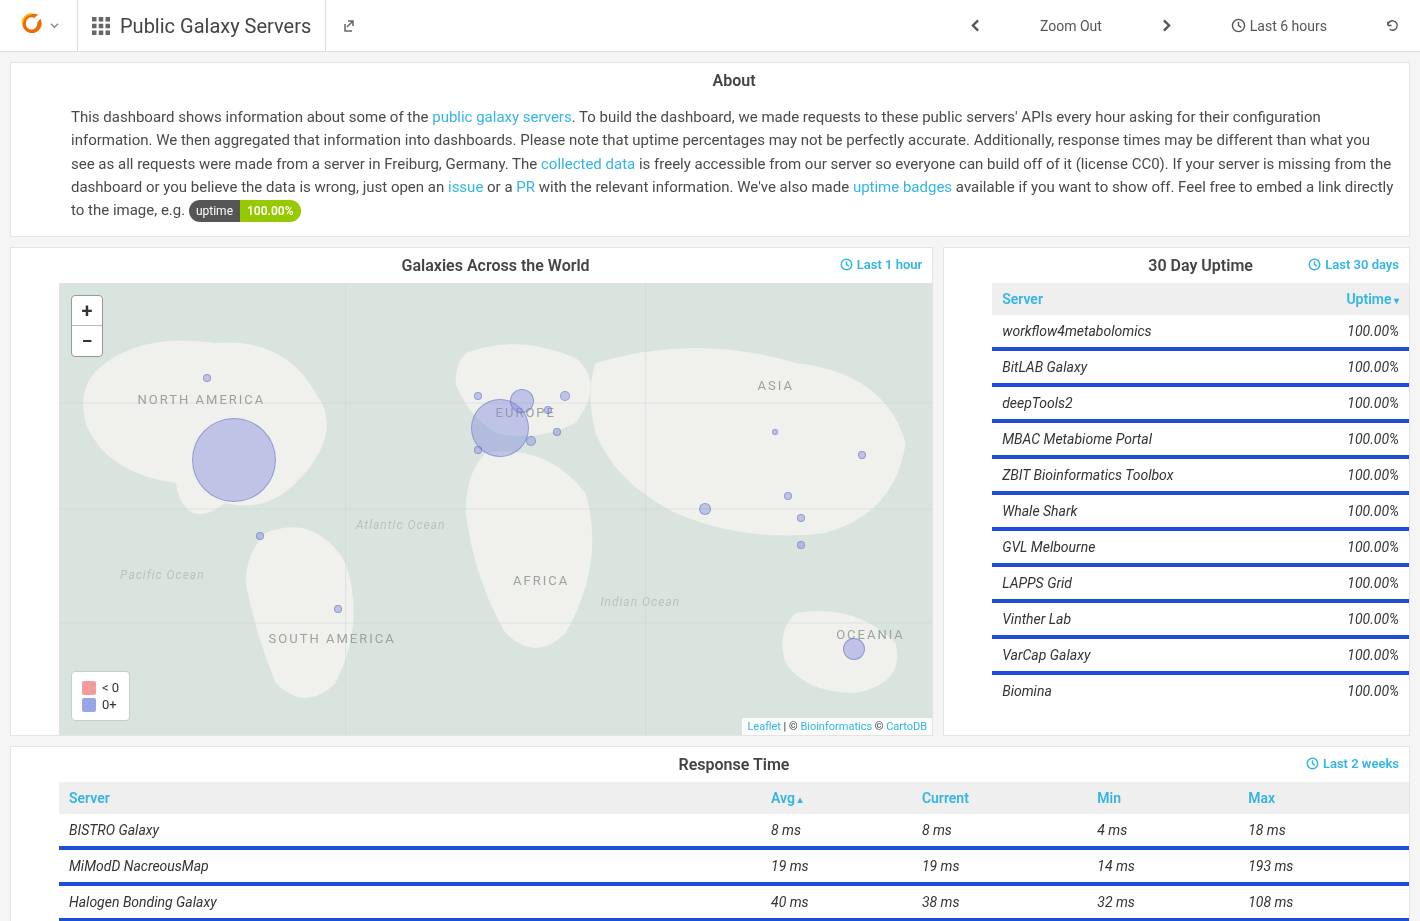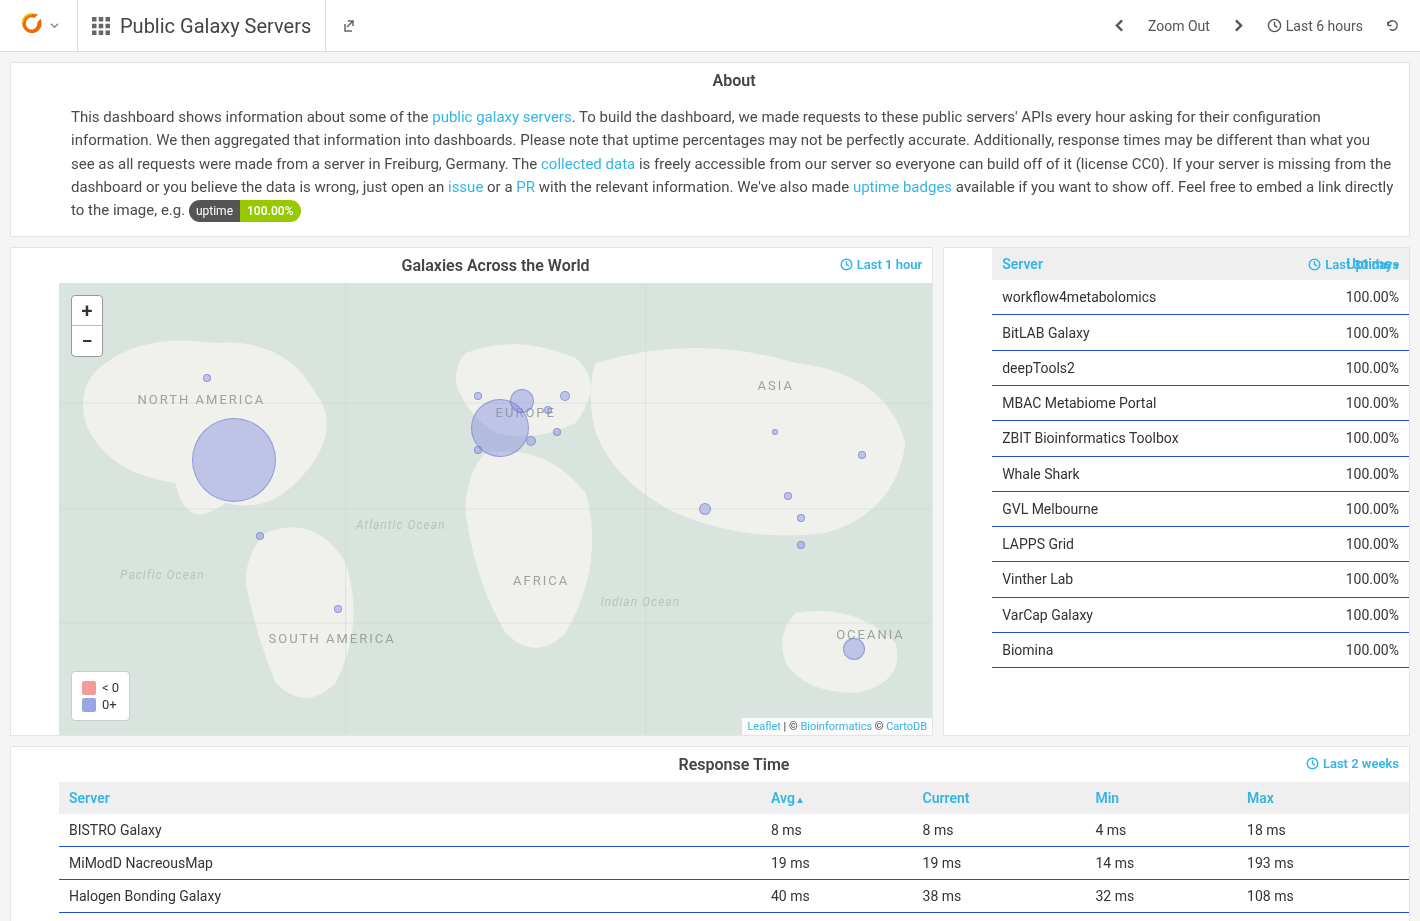--- a/index.html
+++ b/index.html
@@ -5,21 +5,21 @@
 * { margin:0; padding:0; box-sizing:border-box; }
 body { font-family:-apple-system,BlinkMacSystemFont,"Segoe UI",Roboto,Helvetica,Arial,sans-serif; font-size:14px; background:#f5f5f5; color:#333; }
 .topbar { display:flex; align-items:center; height:52px; background:#fff; border-bottom:1px solid #ddd; }
 .logo-box { width:78px; height:52px; display:flex; align-items:center; justify-content:center; border-right:1px solid #ddd; }
 .logo { width:28px; height:28px; }
 .title-box { display:flex; align-items:center; padding:0 14px; height:52px; border-right:1px solid #ddd; gap:10px; }
 .grid-icon { width:18px; height:18px; color:#555; }
 .page-title { font-size:20px; font-weight:400; color:#444; }
 .share-box { width:48px; height:52px; display:flex; align-items:center; justify-content:center; color:#666; }
 .topbar-right { margin-left:auto; display:flex; align-items:center; gap:6px; padding-right:12px; color:#555; font-size:14px; }
-.topbar-right .btn { padding:6px 8px; display:flex; align-items:center; gap:4px; cursor:pointer; }
+.topbar-right .btn { padding:6px 8px; display:flex; align-items:center; gap:4px; cursor:pointer;margin-left:36px; }
 .chevron { width:13px; height:13px; }
 
 .page { padding:10px; }
 .panel { background:#fff; border:1px solid #e4e4e4; margin-bottom:10px; position:relative;padding-left:48px; }
 .panel-header { text-align:center; font-size:16px; font-weight:600; color:#444; padding:8px 0; }
 .panel-time { position:absolute; right:10px; top:9px; font-size:13px; color:#33b5e5; font-weight:600; display:flex; align-items:center; gap:4px; }
 .clock-sm { width:13px;height:13px; }
 
 .about-body { padding:8px 12px 14px 12px; font-size:15px; line-height:1.55; color:#4a4a4a; }
 .about-body a { color:#33b5e5; text-decoration:none; }
@@ -39,21 +39,21 @@
 .legend .row { display:flex; align-items:center; gap:6px; margin:2px 0; }
 .legend .sw { width:14px; height:14px; border-radius:2px; }
 .attribution { position:absolute; right:0; bottom:0; background:rgba(255,255,255,0.85); font-size:11px; padding:2px 5px; color:#333; z-index:10; }
 .attribution a { color:#33b5e5; text-decoration:none;text-align:center; }
 .lbl { position:absolute; font-size:13px; color:#9aa39d; letter-spacing:2px; font-weight:400; white-space:nowrap; }
 .oc { font-style:italic; color:#b7c4be; letter-spacing:1px; font-size:12px; }
 .bubble { position:absolute; border-radius:50%; background:rgba(130,140,220,0.45); border:1px solid rgba(100,110,200,0.5); transform:translate(-50%,-50%); }
 
 .data-table { width:100%; border-collapse:collapse; font-size:14px; }
 .data-table th { background:#efefef; text-align:left; padding:8px 10px; font-weight:600; color:#33b5e5; cursor:pointer; }
-.data-table td { padding:8px 10px; border-bottom:1px solid #1d4ed8; }
+.data-table td { padding:8px 10px; border-bottom:4px solid #1d4ed8;font-style:italic; }
 .data-table .num { text-align:right; }
 .uptime-body { height:420px; overflow-y:auto; display:flex; flex-direction:column; }
 .uptime-body .data-table { flex:1; }
 
 .rt-panel { }
 .rt-body { max-height:150px; overflow-y:auto; }
 .rt-body .data-table th.asc::after { content:" ▴"; font-size:10px; }
 .sortcaret::after { content:" ▾"; font-size:10px; }
 </style>
 </head>
@@ -194,20 +194,21 @@
               <span>0+</span>
             </div>
         </div>
         <div class="attribution">
           <a href="#">Leaflet</a><span> | © </span><a href="#">Bioinformatics</a><span> © </span><a href="#">CartoDB</a>
         </div>
       </div>
     </div>
 
     <div class="panel uptime-panel">
+      <div class="panel-header">30 Day Uptime</div>
       <div class="panel-time">
         <svg class="clock-sm" viewBox="0 0 16 16">
             <circle cx="8" cy="8" r="6.5" stroke="#33b5e5" stroke-width="1.8" fill="none"></circle>
             <path d="M8 4 L8 8 L11 10" stroke="#33b5e5" stroke-width="1.8" fill="none"></path>
           </svg>
         <span>Last 30 days</span>
       </div>
       <div class="uptime-body">
         <table class="data-table">
           <thead>

